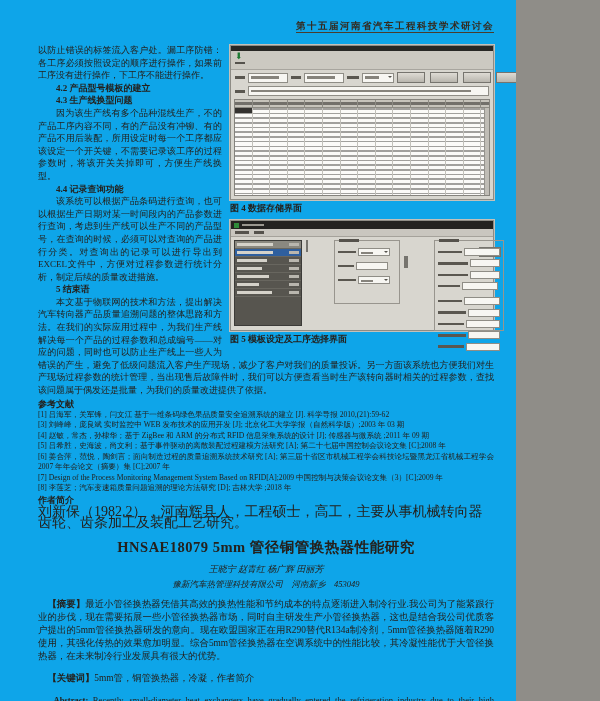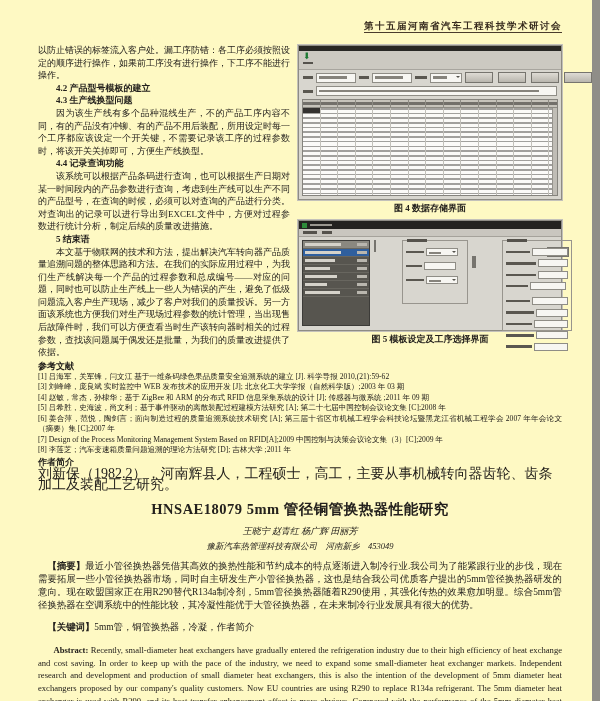--- a/index.html
+++ b/index.html
@@ -1,30 +1,30 @@
 <!DOCTYPE html>
 <html><head>
 <meta charset="utf-8">
 <style>
   html,body{margin:0;padding:0;background:#8f8d88;}
-  .page{width:592px;height:701px;background:#fef9c3;box-sizing:border-box;
-    padding:20px 30px 0 38px;position:relative;overflow:hidden;
+  .page{width:516px;height:701px;background:#0ea5e9;box-sizing:border-box;
+    padding:20px 22px 0 38px;position:relative;overflow:hidden;
     font-family:"Liberation Serif","DejaVu Serif",serif;color:#24211d;}
   
   .hdr{text-align:right;font-size:9.5px;font-weight:bold;margin-bottom:11px;color:#35291c;}
   .hdr span{border-bottom:1.6px solid #4a3c2c;padding-bottom:1px;letter-spacing:1.5px;}
   
   .art1{font-size:9px;line-height:12.6px;text-align:justify;}
   .p{text-indent:2em;margin:0;}
   .p.noind{text-indent:0;}
   .h{font-weight:bold;text-indent:2em;margin:0;}
   
   .figs{float:right;width:264px;margin:1px 0 3px 8px;}
   .figwin{border:1px solid #8e8c85;background:#d8d6cf;box-shadow:0 0 0 1px #c3c1ba;}
-  .cap{text-align:center;font-weight:bold;font-size:9px;margin:3px 0 6px;line-height:11px;}
+  .cap{font-weight:bold;font-size:9px;margin:3px 0 6px;line-height:11px;}
   
   .tbar{height:5px;background:#282724;}
   .tools{height:16px;background:#ccc9c1;border-bottom:1px solid #a8a59e;display:flex;align-items:flex-start;padding:1px 4px;}
   .dl{font-size:9px;line-height:9px;color:#1e7a33;font-weight:bold;}
   .dl small{display:block;width:10px;height:2px;background:#55524c;margin-top:1px;}
   .frow{display:flex;align-items:center;gap:3px;padding:2px 4px 1px;}
   .lb{height:3px;background:#5a5750;flex:none;}
   .inp{height:8px;background:#f7f6f2;border:1px solid #8f8d86;flex:none;position:relative;}
   .inp i{position:absolute;left:2px;top:2.5px;height:2.5px;background:#86837c;display:block;}
   .dd:after{content:"";position:absolute;right:1px;top:2px;border:2.5px solid transparent;border-top-color:#55524c;}
@@ -254,21 +254,21 @@
   </div>
 
   <div class="refs">
     <div class="refhead">参考文献</div>
     <div class="ref">[1] 吕海军，关军锋，闫文江 基于一维条码绿色果品质量安全追溯系统的建立 [J]. 科学导报 2010,(21):59-62</div>
     <div class="ref">[3] 刘峰峰，庞良斌 实时监控中 WEB 发布技术的应用开发 [J]; 北京化工大学学报（自然科学版）;2003 年 03 期</div>
     <div class="ref">[4] 赵敏，常杰，孙棣华；基于 ZigBee 和 ARM 的分布式 RFID 信息采集系统的设计 [J]; 传感器与微系统 ;2011 年 09 期</div>
     <div class="ref">[5] 吕希胜，史海波，尚文利；基于事件驱动的离散装配过程建模方法研究 [A]; 第二十七届中国控制会议论文集 [C];2008 年</div>
     <div class="ref">[6] 姜合萍，范悦，陶剑言；面向制造过程的质量追溯系统技术研究 [A]; 第三届十省区市机械工程学会科技论坛暨黑龙江省机械工程学会 2007 年年会论文（摘要）集 [C];2007 年</div>
     <div class="ref">[7] Design of the Process Monitoring Management System Based on RFID[A];2009 中国控制与决策会议论文集（3）[C];2009 年</div>
-    <div class="ref">[8] 李莲芝；汽车变速箱质量问题追溯的理论方法研究 [D]; 吉林大学 ;2011 年</div>
+    <div class="ref">[8] 李莲芝；汽车变速箱质量问题追溯的理论方法研究 [D]; 吉林大学 ;2018 年</div>
     <div class="refhead">作者简介</div>
     <div class="bio">刘新保（1982.2），河南辉县人，工程硕士，高工，主要从事机械转向器齿轮、齿条加工及装配工艺研究。</div>
   </div>
 
   <div class="art2">
     <div class="t2">HNSAE18079 5mm 管径铜管换热器性能研究</div>
     <div class="auth">王晓宁 赵青红 杨广辉 田丽芳</div>
     <div class="affil">豫新汽车热管理科技有限公司　河南新乡　453049</div>
     <p class="abscn"><b>【摘要】</b><span>最近小管径换热器凭借其高效的换热性能和节约成本的特点逐渐进入制冷行业.我公司为了能紧跟行业的步伐，现在需要拓展一些小管径换热器市场，同时自主研发生产小管径换热器，这也是结合我公司优质客户提出的5mm管径换热器研发的意向。现在欧盟国家正在用R290替代R134a制冷剂，5mm管径换热器随着R290使用，其强化传热的效果愈加明显。综合5mm管径换热器在空调系统中的性能比较，其冷凝性能优于大管径换热器，在未来制冷行业发展具有很大的优势。</span></p>
     <p class="kwcn"><b>【关键词】</b><span>5mm管，铜管换热器，冷凝，作者简介</span></p>

